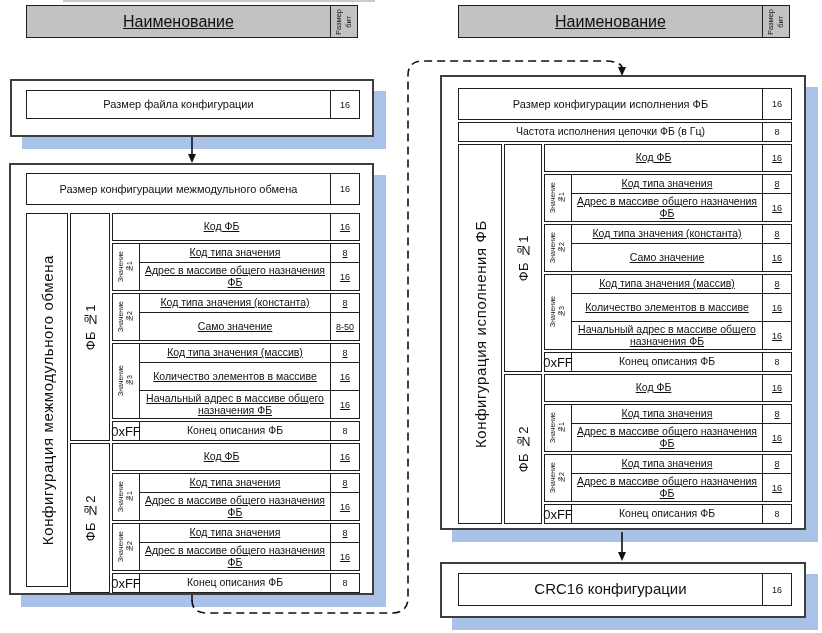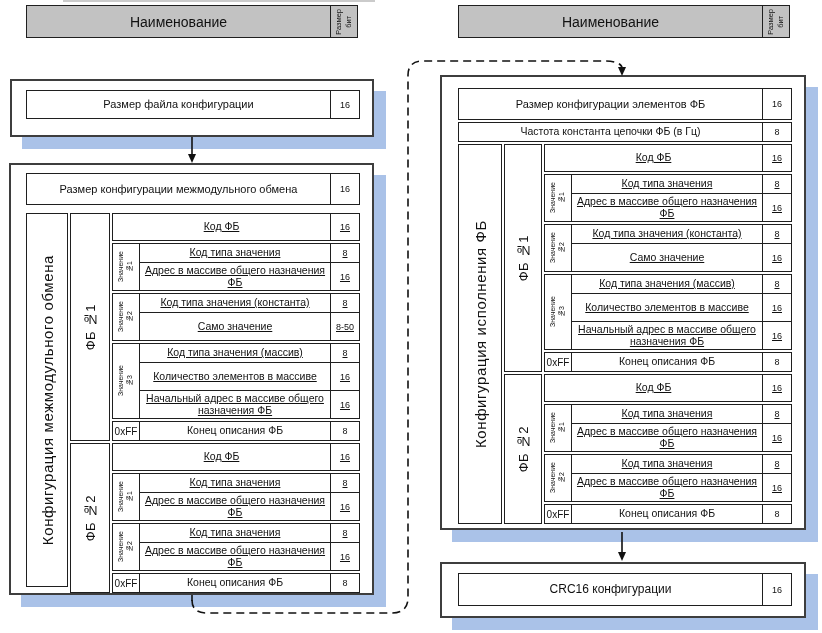--- a/index.html
+++ b/index.html
@@ -27,22 +27,22 @@
         justify-content:center;box-sizing:border-box;}
   .rows{flex:1;min-width:0;display:flex;flex-direction:column;text-decoration:underline;}
   .row{display:flex;box-sizing:border-box;}
   .rows .row + .row{border-top:1px solid #1f1f1f;}
   .r1{height:18px;flex:0 0 18px;}
   .r2{height:28px;flex:0 0 28px;}
   .hk{height:28px;flex:0 0 28px;text-decoration:underline;}
   .he{height:20px;flex:0 0 20px;}
   .h32{height:32px;flex:0 0 32px;}
   .h20{height:20px;flex:0 0 20px;}
-  .hdr-name{flex:1;display:flex;align-items:center;justify-content:center;font-size:14px;}
-  .oxff{font-size:10px;}
+  .hdr-name{flex:1;display:flex;align-items:center;justify-content:center;font-size:16px;text-decoration:underline;}
+  .oxff{font-size:13px;}
   svg.overlay{position:absolute;left:0;top:0;pointer-events:none;}
 </style>
 </head>
 <body>
 
 <div class="stage">
 
   <div class="abs" style="left:63px;top:0;width:312px;height:2px;background:#cbcbcb;"></div>
 
   <div class="abs ibox" style="left:26px;top:5px;width:332px;height:33px;">
@@ -202,25 +202,25 @@
       <span class="rot pre" style="font-size:7.5px;line-height:1.3;">Размер
 бит</span>
     </div>
   </div>
 
   <div class="abs shadow" style="left:452px;top:87px;width:366px;height:455px;"></div>
   <div class="abs obox" style="left:440px;top:75px;width:366px;height:455px;"></div>
 
   <div class="abs vgap" style="left:458px;top:88px;width:334px;height:436px;">
     <div class="ibox h32">
-      <div class="namec" style="font-size:11px;">Размер конфигурации элементов ФБ</div>
+      <div class="namec" style="font-size:11px;">Размер конфигурации исполнения ФБ</div>
       <div class="bits">16</div>
     </div>
     <div class="ibox h20">
-      <div class="namec">Частота константа цепочки ФБ (в Гц)</div>
+      <div class="namec">Частота исполнения цепочки ФБ (в Гц)</div>
       <div class="bits">8</div>
     </div>
     <div class="hgap grow">
       <div class="ibox rotc" style="width:44px;flex:0 0 44px;">
         <span class="rot biglab">Конфигурация исполнения ФБ</span>
       </div>
       <div class="vgap grow">
 
         <div class="hgap">
           <div class="ibox rotc" style="width:38px;flex:0 0 38px;">
@@ -340,21 +340,21 @@
           </div>
         </div>
 
       </div>
     </div>
   </div>
 
   <div class="abs shadow" style="left:452px;top:574px;width:366px;height:56px;"></div>
   <div class="abs obox" style="left:440px;top:562px;width:366px;height:56px;"></div>
   <div class="abs ibox" style="left:458px;top:573px;width:334px;height:33px;">
-    <div class="namec" style="font-size:12px;">CRC16 конфигурации</div>
+    <div class="namec" style="font-size:15px;">CRC16 конфигурации</div>
     <div class="bits">16</div>
   </div>
 
   <svg class="overlay" width="822" height="633" viewBox="0 0 822 633">
 
     <line x1="192" y1="137" x2="192" y2="155" stroke="#111" stroke-width="1.6"></line>
     <polygon points="192,163 188,154 196,154" fill="#111"></polygon>
 
     <line x1="622" y1="532" x2="622" y2="553" stroke="#111" stroke-width="1.6"></line>
     <polygon points="622,561 618,552 626,552" fill="#111"></polygon>

